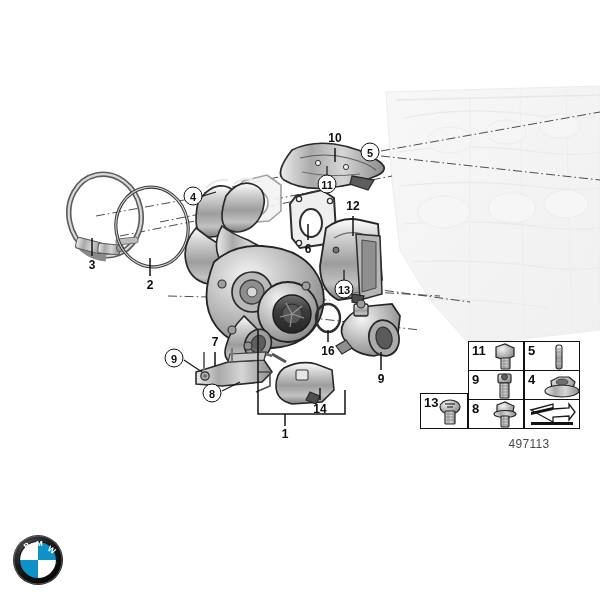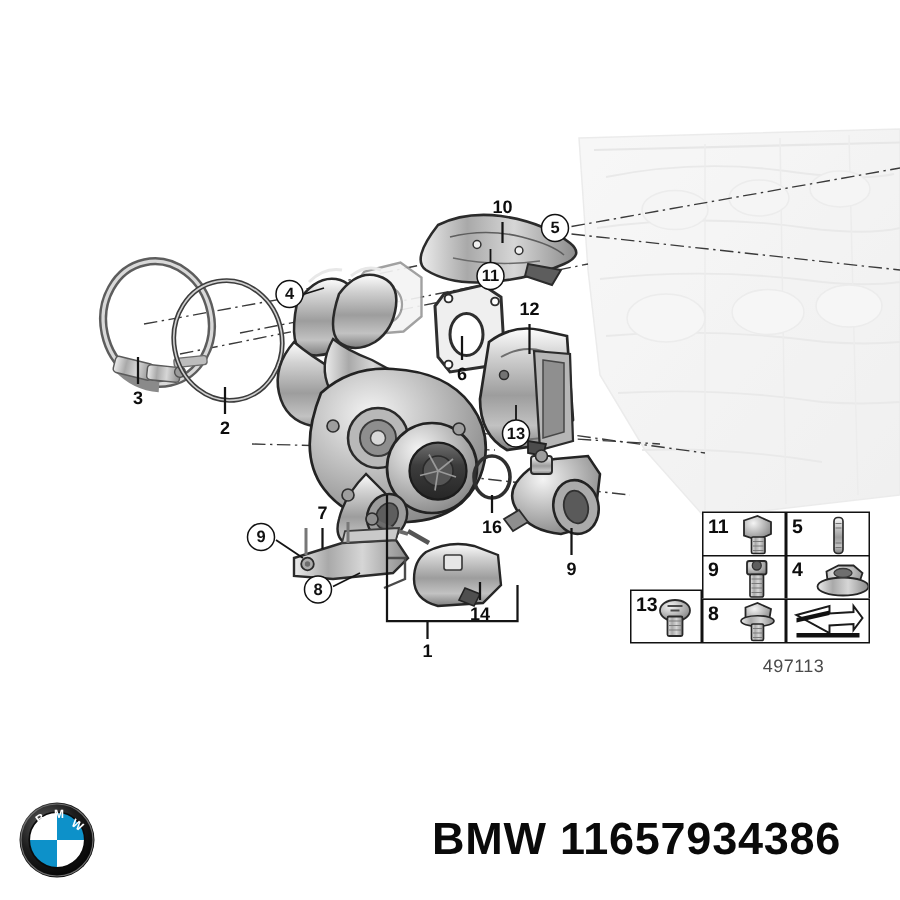--- a/index.html
+++ b/index.html
@@ -372,15 +372,14 @@
       <circle cx="26" cy="26" r="18.5" fill="#ffffff"></circle>
       <path d="M26 7.5 A18.5 18.5 0 0 1 44.5 26 L26 26 Z" fill="#0d91c9"></path>
       <path d="M26 26 L7.5 26 A18.5 18.5 0 0 1 26 7.5 Z" fill="#ffffff"></path>
       <path d="M26 26 L44.5 26 A18.5 18.5 0 0 1 26 44.5 Z" fill="#ffffff"></path>
       <path d="M26 44.5 A18.5 18.5 0 0 1 7.5 26 L26 26 Z" fill="#0d91c9"></path>
       <circle cx="26" cy="26" r="18.5" fill="none" stroke="#0a0a0a" stroke-width="1.1"></circle>
       <text x="14" y="15.5" fill="#ffffff" font-size="8" font-weight="bold" font-family="Liberation Sans, sans-serif" transform="rotate(-34 14 15.5)">B</text>
       <text x="24" y="11.6" fill="#ffffff" font-size="8" font-weight="bold" font-family="Liberation Sans, sans-serif">M</text>
       <text x="35" y="16" fill="#ffffff" font-size="8" font-weight="bold" font-family="Liberation Sans, sans-serif" transform="rotate(34 35 16)">W</text>
     </svg>
-    <div id="brandtxt">BMW 11657934386</div>
   </div>
 </div>
 
 </body></html>

